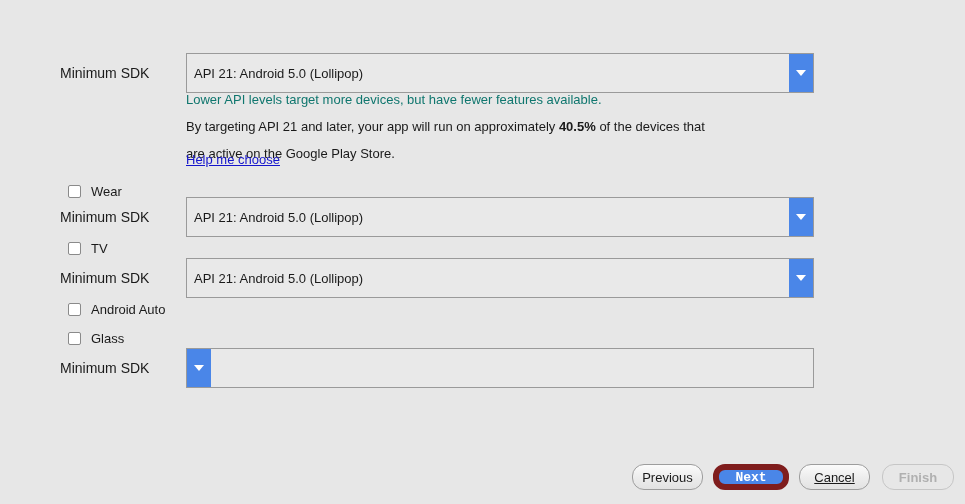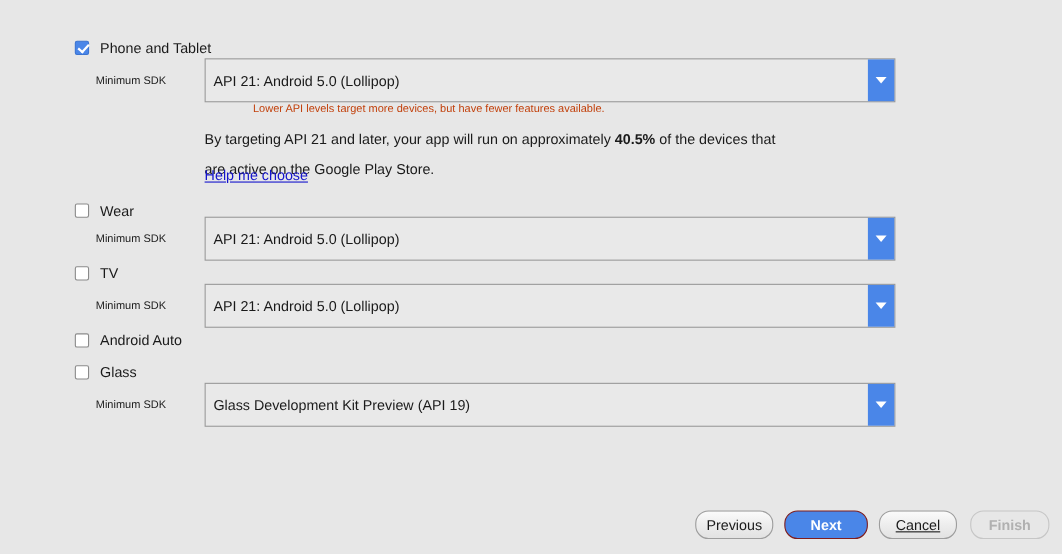--- a/index.html
+++ b/index.html
@@ -72,22 +72,22 @@
 
   
   .sdk-row {
     left: 0;
     height: 26px;
   }
   .sdk-label {
     position: absolute;
     left: 60px;
     width: 118px;
-    text-align: center;
-    font-size: 10px;
+    text-align: left;
+    font-size: 14px;
     color: #1a1a1a;
     white-space: nowrap;
   }
   .combo {
     position: absolute;
     left: 186px;
     width: 628px;
     height: 40px;
     box-sizing: border-box;
     border: 1px solid #9a9a9a;
@@ -118,25 +118,24 @@
     height: 0;
     border-left: 5px solid transparent;
     border-right: 5px solid transparent;
     border-top: 6px solid #ffffff;
   }
 
   
   .desc {
     position: absolute;
     left: 186px;
-    font-size: 10px;
-    color: #c2410c;
+    font-size: 13px;
+    color: #0f766e;
     line-height: 19px;
     white-space: nowrap;
-    margin-left: 44px;
   }
   .desc-wrap {
     position: absolute;
     left: 186px;
     width: 520px;
     font-size: 13px;
     color: #1a1a1a;
     line-height: 27px;
   }
   .link {
@@ -169,44 +168,41 @@
     font-size: 13px;
     color: #1a1a1a;
     display: flex;
     align-items: center;
     justify-content: center;
     cursor: pointer;
     user-select: none;
   }
   .btn.primary {
     background: #4a86e8;
-    border: 1px solid #7f1d1d;
+    border: 6px solid #7f1d1d;
     color: #ffffff;
     font-weight: bold;
+    font-family: Liberation Mono, monospace;
   }
   .btn.disabled {
     background: #e7e7e7;
     border: 1px solid #c6c6c6;
     color: #b0b0b0;
     cursor: default;
   }
   #btn-previous { left: 632px; width: 71px; }
   #btn-next     { left: 713px; width: 76px; }
   #btn-cancel   { left: 799px; width: 71px; text-decoration: underline; }
   #btn-finish   { left: 882px; width: 72px; font-weight: bold; }
 </style>
 </head>
 <body>
 
 <div class="form-area">
 
-  <div class="row check-row" style="top:33px;">
-    <span class="cb checked"></span>
-    <span class="cb-label">Phone and Tablet</span>
-  </div>
 
   <div class="row sdk-row" style="top:60px;">
     <span class="sdk-label">Minimum SDK</span>
     <span class="combo">
       <span class="combo-text">API 21: Android 5.0 (Lollipop)</span>
       <span class="combo-arrow">
           <span class="tri"></span>
         </span>
     </span>
   </div>
@@ -255,21 +251,20 @@
   </div>
 
   <div class="row check-row" style="top:328px;">
     <span class="cb"></span>
     <span class="cb-label">Glass</span>
   </div>
 
   <div class="row sdk-row" style="top:355px;">
     <span class="sdk-label">Minimum SDK</span>
     <span class="combo">
-      <span class="combo-text">Glass Development Kit Preview (API 19)</span>
       <span class="combo-arrow">
           <span class="tri"></span>
         </span>
     </span>
   </div>
 
 </div>
 
 <div class="button-bar">
   <div class="btn" id="btn-previous">Previous</div>

